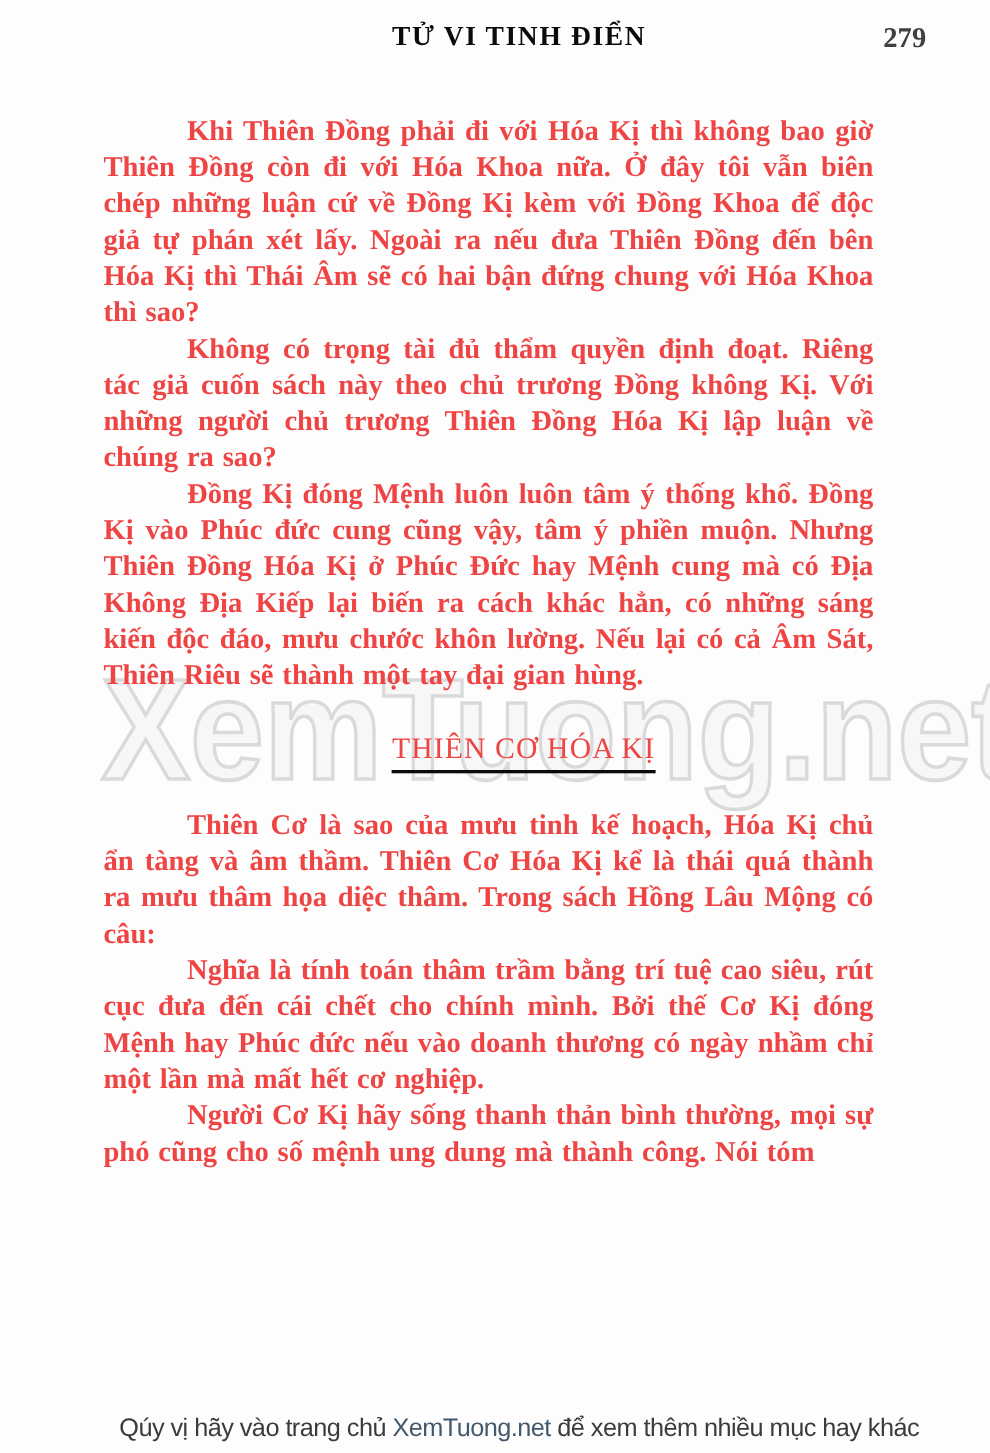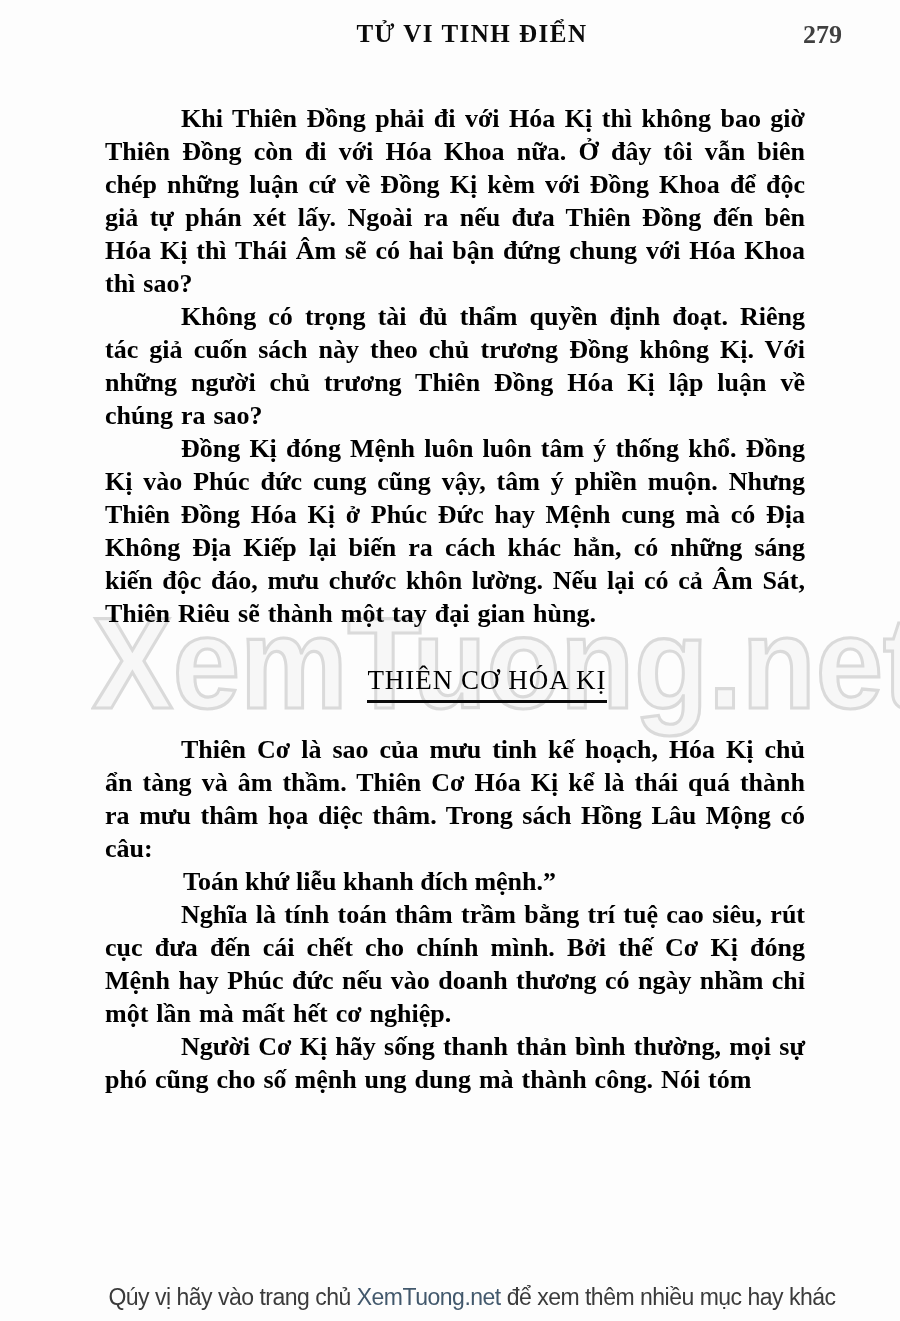--- a/index.html
+++ b/index.html
@@ -56,24 +56,24 @@
     transform: scaleY(1.08);
     transform-origin: top left;
     z-index: 0;
     white-space: nowrap;
     user-select: none;
   }
   
   .content {
     position: absolute;
     top: 102px;
-    left: 105px;
+    left: 94px;
     width: 700px;
     z-index: 1;
-    color: #000000;
+    color: #ef4444;
     font-size: 26px;
     font-weight: 700;
     line-height: 33px;
     text-align: justify;
   }
   .para {
     margin: 0;
     text-indent: 76px;
     word-spacing: 1.5px;
   }
@@ -132,21 +132,20 @@
   <main class="content">
     <p class="para">Khi Thiên Đồng phải đi với Hóa Kị thì không bao giờ Thiên Đồng còn đi với Hóa Khoa nữa. Ở đây tôi vẫn biên chép những luận cứ về Đồng Kị kèm với Đồng Khoa để độc giả tự phán xét lấy. Ngoài ra nếu đưa Thiên Đồng đến bên Hóa Kị thì Thái Âm sẽ có hai bận đứng chung với Hóa Khoa thì sao?</p>
     <p class="para">Không có trọng tài đủ thẩm quyền định đoạt. Riêng tác giả cuốn sách này theo chủ trương Đồng không Kị. Với những người chủ trương Thiên Đồng Hóa Kị lập luận về chúng ra sao?</p>
     <p class="para">Đồng Kị đóng Mệnh luôn luôn tâm ý thống khổ. Đồng Kị vào Phúc đức cung cũng vậy, tâm ý phiền muộn. Nhưng Thiên Đồng Hóa Kị ở Phúc Đức hay Mệnh cung mà có Địa Không Địa Kiếp lại biến ra cách khác hẳn, có những sáng kiến độc đáo, mưu chước khôn lường. Nếu lại có cả Âm Sát, Thiên Riêu sẽ thành một tay đại gian hùng.</p>
 
     <h2 class="section-heading"><span class="u">THIÊN CƠ HÓA KỊ</span></h2>
 
     <p class="para">Thiên Cơ là sao của mưu tinh kế hoạch, Hóa Kị chủ ẩn tàng và âm thầm. Thiên Cơ Hóa Kị kể là thái quá thành ra mưu thâm họa diệc thâm. Trong sách Hồng Lâu Mộng có câu:</p>
 
     <div class="quote-block">
-      <p class="quote-line">Toán khứ liễu khanh đích mệnh.”</p>
     </div>
 
     <p class="para">Nghĩa là tính toán thâm trầm bằng trí tuệ cao siêu, rút cục đưa đến cái chết cho chính mình. Bởi thế Cơ Kị đóng Mệnh hay Phúc đức nếu vào doanh thương có ngày nhầm chỉ một lần mà mất hết cơ nghiệp.</p>
     <p class="para">Người Cơ Kị hãy sống thanh thản bình thường, mọi sự phó cũng cho số mệnh ung dung mà thành công. Nói tóm</p>
   </main>
 
   <div class="footer"><span>Qúy vị hãy vào trang chủ </span><a class="footer-link">XemTuong.net</a><span> để xem thêm nhiều mục hay khác</span></div>
 
 </div>
 

